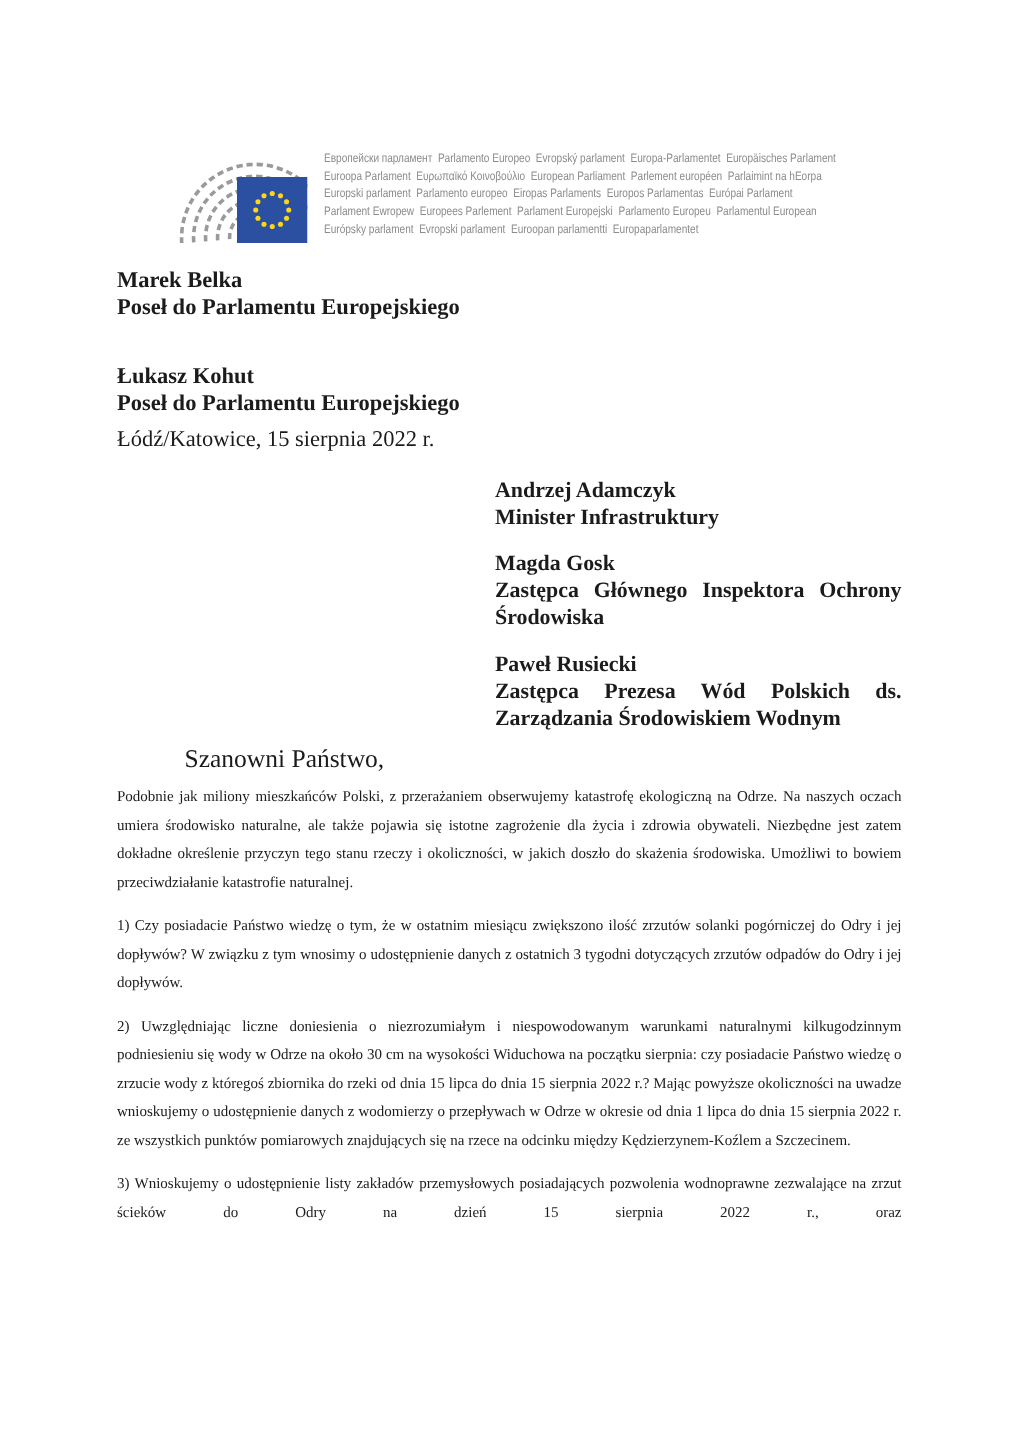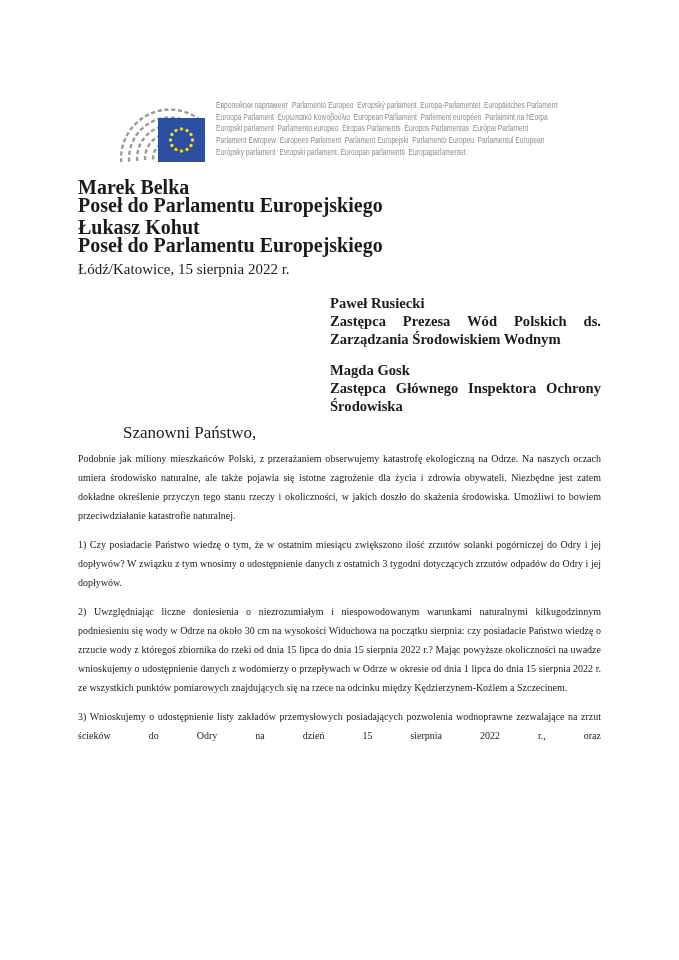--- a/index.html
+++ b/index.html
@@ -11,22 +11,22 @@
   
   .logo-row { display:flex; align-items:flex-start; gap:11px; margin:98px 0 0 30px; }
   .logo-mark { width:97px; height:64px; flex:none; }
   .wordmark {
     font-family:"Liberation Sans","DejaVu Sans",sans-serif;
     font-size:8.2px; line-height:11.7px; color:#8b8b8b;
     transform:scaleX(0.82); transform-origin:left top; margin-top:2px;
   }
   .wordmark div { white-space:pre; }
   
-  .senders { margin-top:16px; font-weight:bold; font-size:20px; line-height:18px; }
-  .sender + .sender { margin-top:4px; }
+  .senders { margin-top:16px; font-weight:bold; font-size:15px; line-height:18px; }
+  .sender + .sender { margin-top:28px; }
   
   .date { margin-top:6px; text-align:left; font-size:15px; line-height:19px; }
   
   .recipients { margin-left:252px; width:271px; margin-top:15px;
                 font-weight:bold; font-size:14.6px; line-height:18px; }
   .recipient + .recipient { margin-top:13px; }
   .stretch { text-align:justify; text-align-last:justify; white-space:nowrap; }
   
   .salutation { margin-top:8px; margin-left:45px; font-size:17px; line-height:19px; }
   .body { margin-top:7px; }
@@ -83,28 +83,32 @@
     <div class="sender">
       <div>Łukasz Kohut</div>
       <div>Poseł do Parlamentu Europejskiego</div>
     </div>
   </div>
 
   <div class="date">Łódź/Katowice, 15 sierpnia 2022 r.</div>
 
   <div class="recipients">
     <div class="recipient">
-      <div>Paweł Rusiecki</div>
-      <div class="stretch">Zastępca Prezesa Wód Polskich ds.</div>
-      <div>Zarządzania Środowiskiem Wodnym</div>
+      <div>Andrzej Adamczyk</div>
+      <div>Minister Infrastruktury</div>
     </div>
     <div class="recipient">
       <div>Magda Gosk</div>
       <div class="stretch">Zastępca Głównego Inspektora Ochrony</div>
       <div>Środowiska</div>
+    </div>
+    <div class="recipient">
+      <div>Paweł Rusiecki</div>
+      <div class="stretch">Zastępca Prezesa Wód Polskich ds.</div>
+      <div>Zarządzania Środowiskiem Wodnym</div>
     </div>
   </div>
 
   <div class="salutation">Szanowni Państwo,</div>
 
   <div class="body">
     <p>Podobnie jak miliony mieszkańców Polski, z przerażaniem obserwujemy katastrofę ekologiczną na Odrze. Na naszych oczach umiera środowisko naturalne, ale także pojawia się istotne zagrożenie dla życia i zdrowia obywateli. Niezbędne jest zatem dokładne określenie przyczyn tego stanu rzeczy i okoliczności, w jakich doszło do skażenia środowiska. Umożliwi to bowiem przeciwdziałanie katastrofie naturalnej.</p>
     <p>1) Czy posiadacie Państwo wiedzę o tym, że w ostatnim miesiącu zwiększono ilość zrzutów solanki pogórniczej do Odry i jej dopływów? W związku z tym wnosimy o udostępnienie danych z ostatnich 3 tygodni dotyczących zrzutów odpadów do Odry i jej dopływów.</p>
     <p>2) Uwzględniając liczne doniesienia o niezrozumiałym i niespowodowanym warunkami naturalnymi kilkugodzinnym podniesieniu się wody w Odrze na około 30 cm na wysokości Widuchowa na początku sierpnia: czy posiadacie Państwo wiedzę o zrzucie wody z któregoś zbiornika do rzeki od dnia 15 lipca do dnia 15 sierpnia 2022 r.? Mając powyższe okoliczności na uwadze wnioskujemy o udostępnienie danych z wodomierzy o przepływach w Odrze w okresie od dnia 1 lipca do dnia 15 sierpnia 2022 r. ze wszystkich punktów pomiarowych znajdujących się na rzece na odcinku między Kędzierzynem-Koźlem a Szczecinem.</p>
     <p class="cont">3) Wnioskujemy o udostępnienie listy zakładów przemysłowych posiadających pozwolenia wodnoprawne zezwalające na zrzut ścieków do Odry na dzień 15 sierpnia 2022 r., oraz</p>

